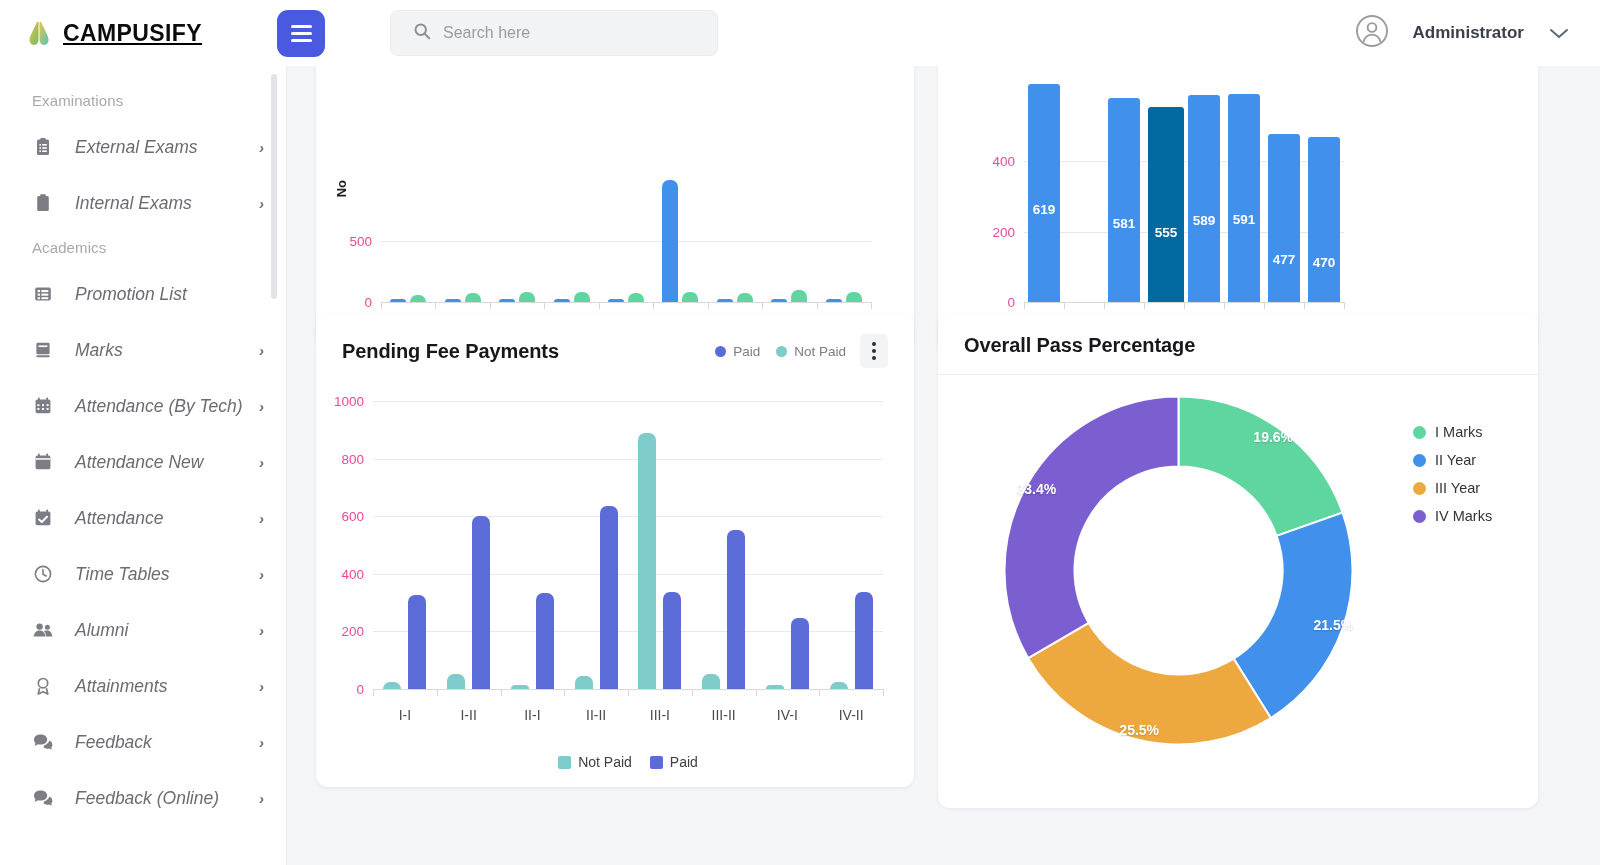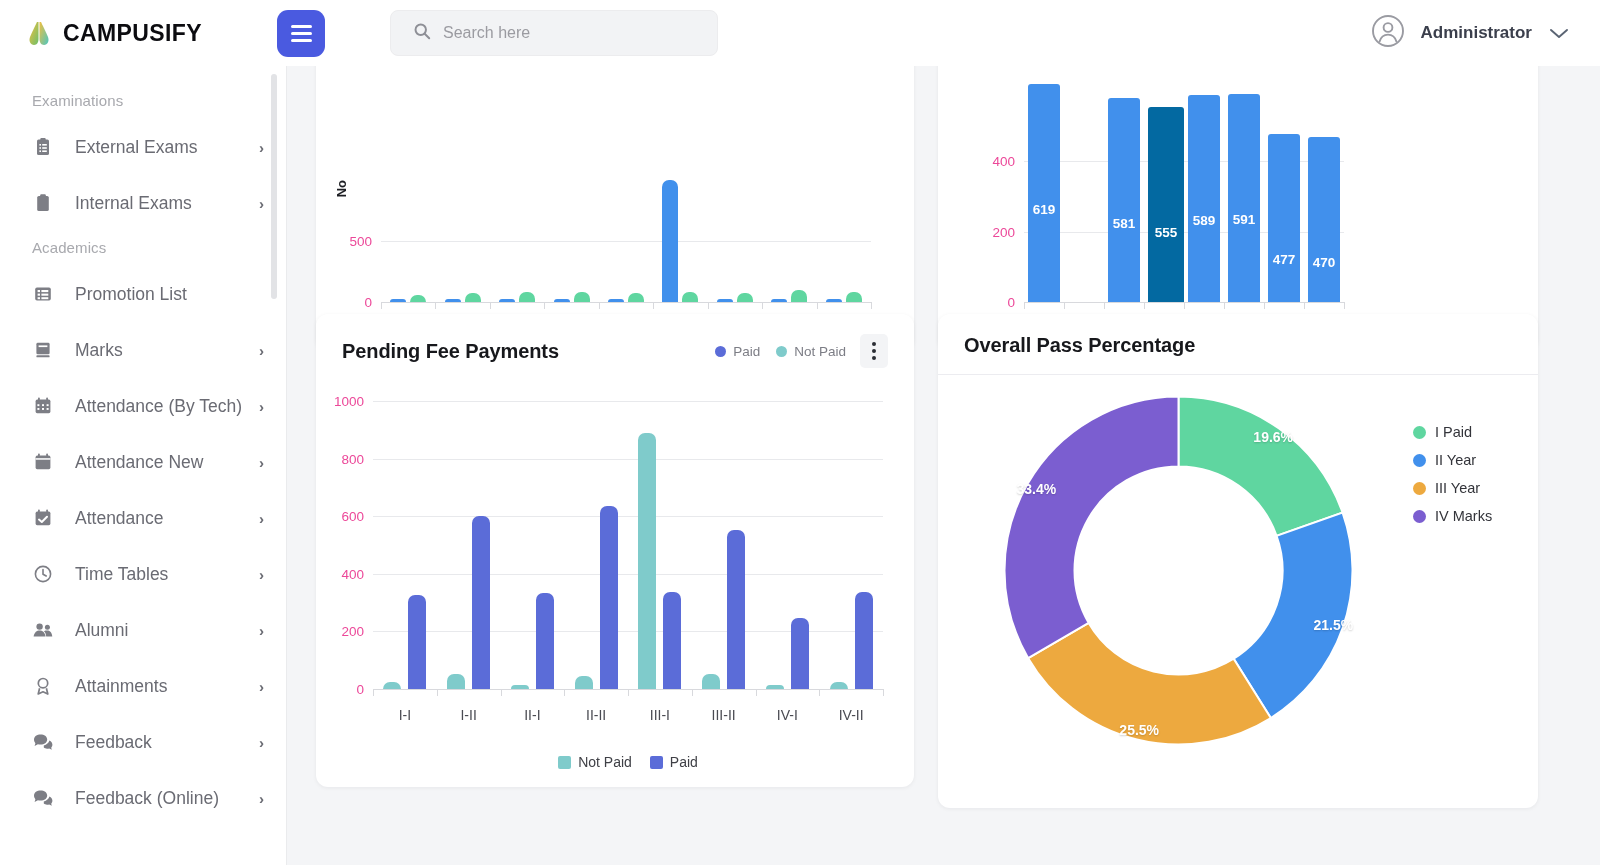--- a/index.html
+++ b/index.html
@@ -10,21 +10,21 @@
     background: #f4f5f7;
   }
   .app { position: relative; width: 1600px; height: 865px; }
 
   
   .topbar {
     position: absolute; top: 0; left: 0; width: 1600px; height: 66px;
     background: #ffffff; display: flex; align-items: center;
     z-index: 40;
   }
-  .brand { display: flex; align-items: center; gap: 9px; margin-left: 24px; width: 212px; }
+  .brand { display: flex; align-items: center; gap: 9px; margin-left: 24px; width: 212px; text-decoration: underline; }
   .brand-mark { width: 30px; height: 26px; position: relative; }
   .brand-name { font-size: 23px; font-weight: 800; letter-spacing: .4px; color: #0c0c10; }
 
   .hamburger {
     width: 48px; height: 47px; border-radius: 11px; background: #4a5ae0;
     margin-left: 41px; display: flex; flex-direction: column; justify-content: center;
     align-items: center; gap: 4px; border: none; cursor: pointer;
   }
   .hamburger span { display: block; width: 21px; height: 3px; border-radius: 2px; background: #fff; }
 
@@ -34,38 +34,38 @@
     display: flex; align-items: center; padding: 0 22px; gap: 12px;
   }
   .search-input {
     border: none; outline: none; background: transparent; font-size: 16px;
     color: #444; width: 100%; font-family: "Liberation Sans", sans-serif;
   }
   .search-input::placeholder { color: #9b9ba1; }
 
   .user-area {
     position: absolute; right: 30px; top: 0; height: 66px;
-    display: flex; align-items: center; gap: 16px;
+    display: flex; align-items: center; gap: 24px;
   }
   .user-name { font-size: 17px; font-weight: 700; color: #3b3f4c; }
   .caret { color: #5a6473; font-size: 19px; line-height: 1; }
 
   
   .sidebar {
     position: absolute; left: 0; top: 66px; width: 286px; height: 799px;
     background: #ffffff; overflow: hidden; z-index: 30;
     box-shadow: 1px 0 0 rgba(0,0,0,0.04);
   }
   .sb-scroll { position: relative; padding-top: 18px; }
   .sb-section {
     font-size: 15px; color: #a8a9ae; padding: 8px 0 10px 32px; letter-spacing: .1px;
   }
   .sb-item {
     display: flex; align-items: center; height: 56px; padding: 0 22px 0 31px;
-    cursor: pointer; gap: 0;
+    cursor: pointer; gap: 0; font-style: italic;
   }
   .sb-icon {
     width: 24px; min-width: 24px; display: flex; align-items: center; justify-content: center;
     color: #7d7e85;
   }
   .sb-label {
     flex: 1; font-size: 17.5px; color: #6a6b73; margin-left: 20px; white-space: nowrap;
   }
   .sb-arrow { color: #6a6b73; font-size: 15px; font-weight: 700; margin-left: 6px; }
   .sb-track {
@@ -546,21 +546,21 @@
       </div>
       <div id="donut-wrap" style="position:absolute; left:62px; top:78px; width:365px; height:395px;"><svg width="357" height="357" viewBox="0 0 357 357">
             <path d="M 178.5 4.5 A 174 174 0 0 1 342.5803532453584 120.58939925300032 L 276.5710157328579 143.8867673696094 A 104 104 0 0 0 178.5 74.5 Z" fill="#5fd6a0" stroke="#fff" stroke-width="2"></path>
             <path d="M 342.5803532453584 120.58939925300032 A 174 174 0 0 1 270.8089460693717 325.99596087880445 L 233.67316316790033 266.6585053528487 A 104 104 0 0 0 276.5710157328579 143.8867673696094 Z" fill="#4190ec" stroke="#fff" stroke-width="2"></path>
             <path d="M 270.8089460693717 325.99596087880445 A 174 174 0 0 1 28.17732540844665 266.1304370846224 L 88.65196461194513 230.87681297011915 A 104 104 0 0 0 233.67316316790033 266.6585053528487 Z" fill="#eda93f" stroke="#fff" stroke-width="2"></path>
             <path d="M 28.17732540844665 266.1304370846224 A 174 174 0 0 1 178.49999999999997 4.5 L 178.49999999999997 74.5 A 104 104 0 0 0 88.65196461194513 230.87681297011915 Z" fill="#7b5ed0" stroke="#fff" stroke-width="2"></path>
           </svg><div class="slice-lab" style="left: 273.222px; top: 44.6204px;">19.6%</div><div class="slice-lab" style="left: 333.321px; top: 232.596px;">21.5%</div><div class="slice-lab" style="left: 139.214px; top: 337.725px;">25.5%</div><div class="slice-lab" style="left: 36.3004px; top: 96.7976px;">33.4%</div></div>
       <div class="donut-legend" id="donut-legend" style="left:475px; top:110px;">
           <div class="li">
             <span class="dot" style="background: rgb(95, 214, 160); width: 13px; height: 13px;"></span>
-            <span>I Paid</span>
+            <span>I Marks</span>
           </div>
           <div class="li">
             <span class="dot" style="background: rgb(65, 144, 236); width: 13px; height: 13px;"></span>
             <span>II Year</span>
           </div>
           <div class="li">
             <span class="dot" style="background: rgb(237, 169, 63); width: 13px; height: 13px;"></span>
             <span>III Year</span>
           </div>
           <div class="li">

